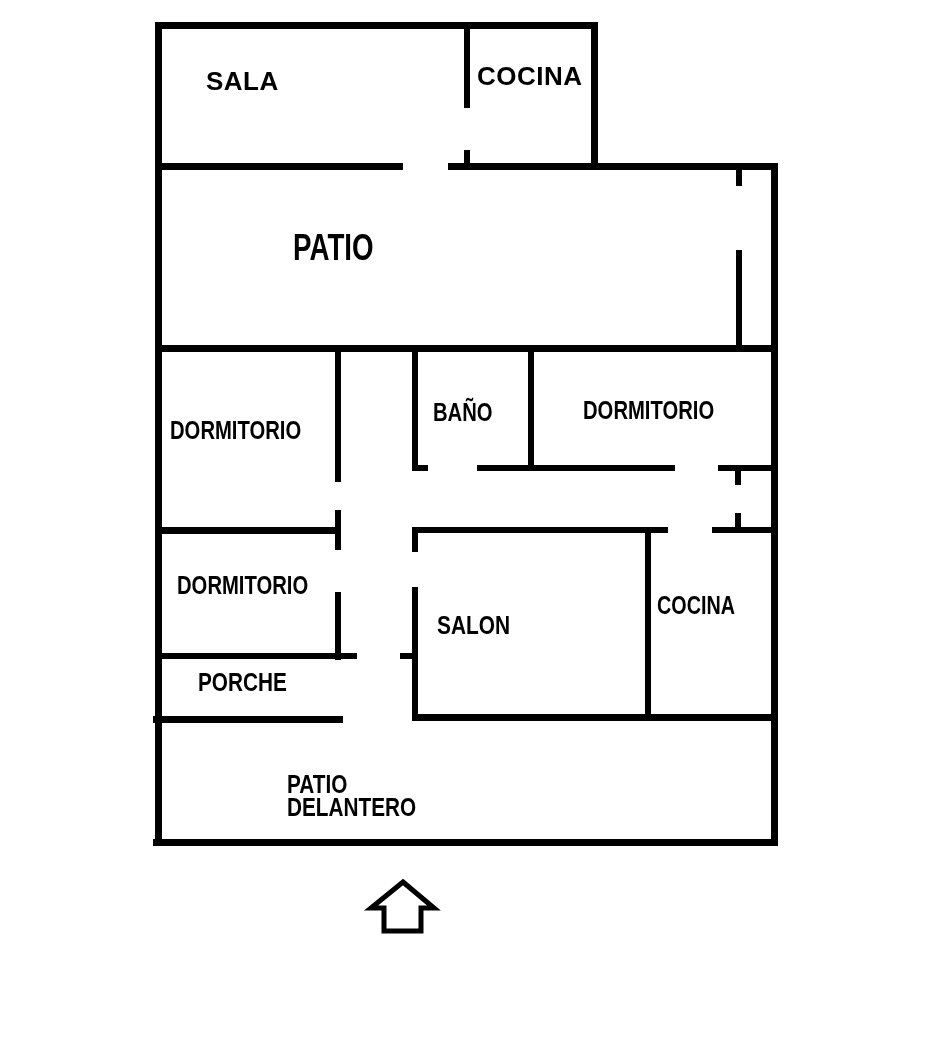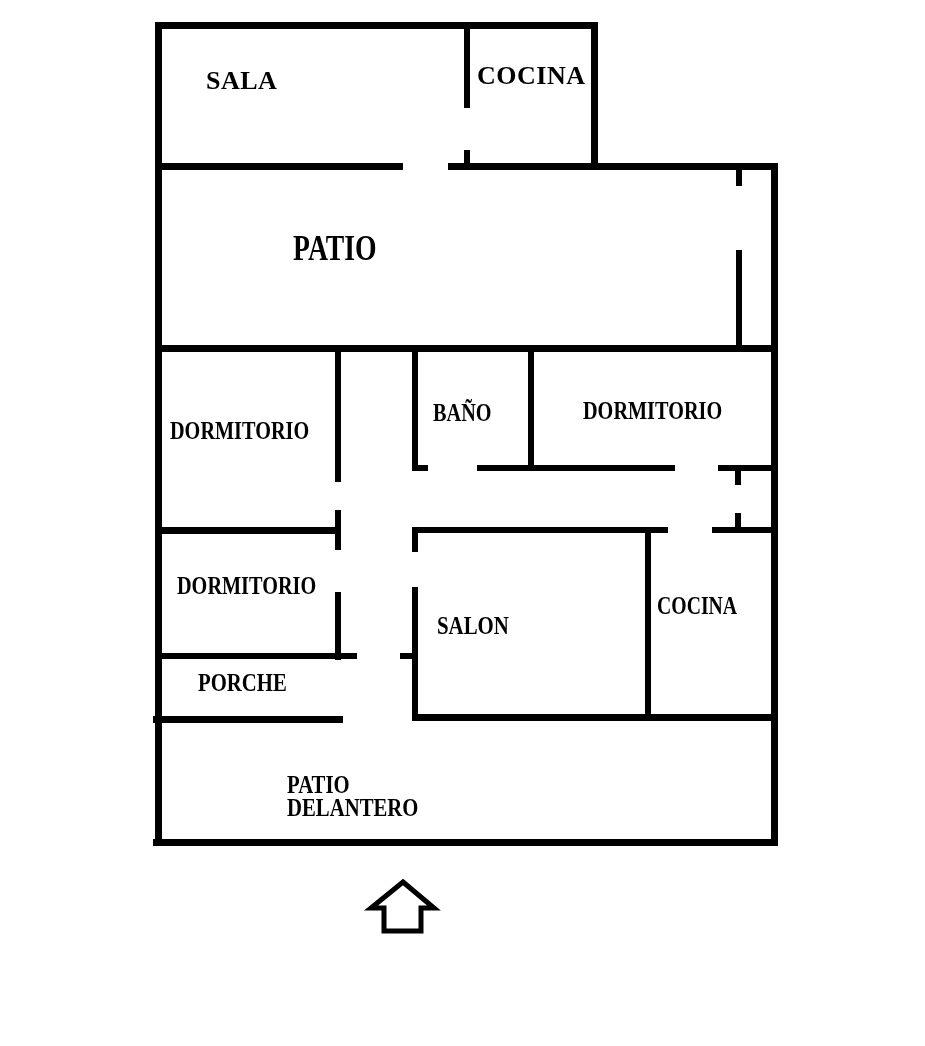--- a/index.html
+++ b/index.html
@@ -1,21 +1,21 @@
 <!DOCTYPE html>
 <html><head>
 <meta charset="utf-8">
 <style>
   html,body{margin:0;padding:0;background:#fff;}
   .canvas{
     position:relative;
     width:925px;height:1046px;
     background:#fff;
     overflow:hidden;
-    font-family:Liberation Serif, serif;
+    font-family:Liberation Sans, sans-serif;
   }
   .wall{
     position:absolute;
     background:#000;
   }
   .room-label{
     position:absolute;
     color:#000;
     font-weight:bold;
     line-height:1;

